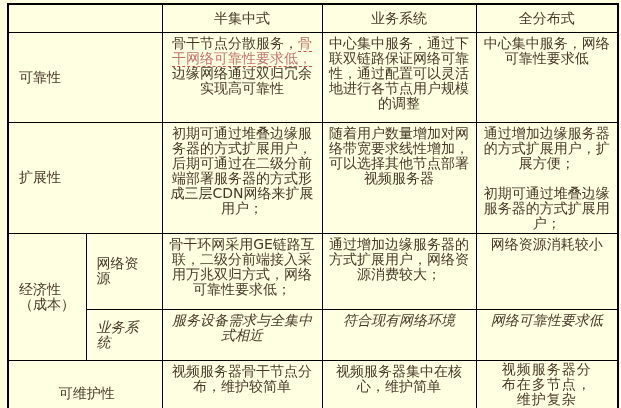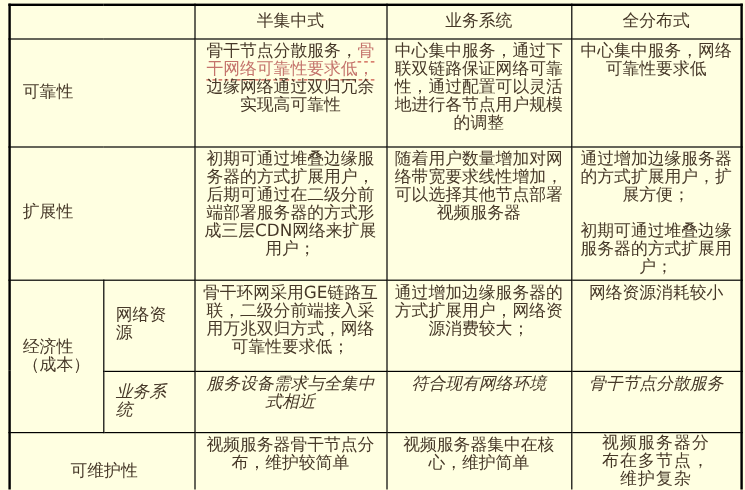--- a/index.html
+++ b/index.html
@@ -116,21 +116,21 @@
     <td class="lbl">网络资源</td>
     <td class="content">骨干环网采用GE链路互联，二级分前端接入采用万兆双归方式，网络可靠性要求低；</td>
     <td class="content">通过增加边缘服务器的方式扩展用户，网络资源消费较大；</td>
     <td class="content">网络资源消耗较小</td>
   </tr>
 
   <tr class="r-biz">
     <td class="lbl">业务系统</td>
     <td class="content">服务设备需求与全集中式相近</td>
     <td class="content">符合现有网络环境</td>
-    <td class="content">骨干节点分散服务</td>
+    <td class="content">网络可靠性要求低</td>
   </tr>
 
   <tr class="r-maint">
     <td class="lbl-left" colspan="2">可维护性</td>
     <td class="content">视频服务器骨干节点分布，维护较简单</td>
     <td class="content">视频服务器集中在核心，维护简单</td>
     <td class="content big">视频服务器分布在多节点，维护复杂</td>
   </tr>
 </tbody>
   </table>

